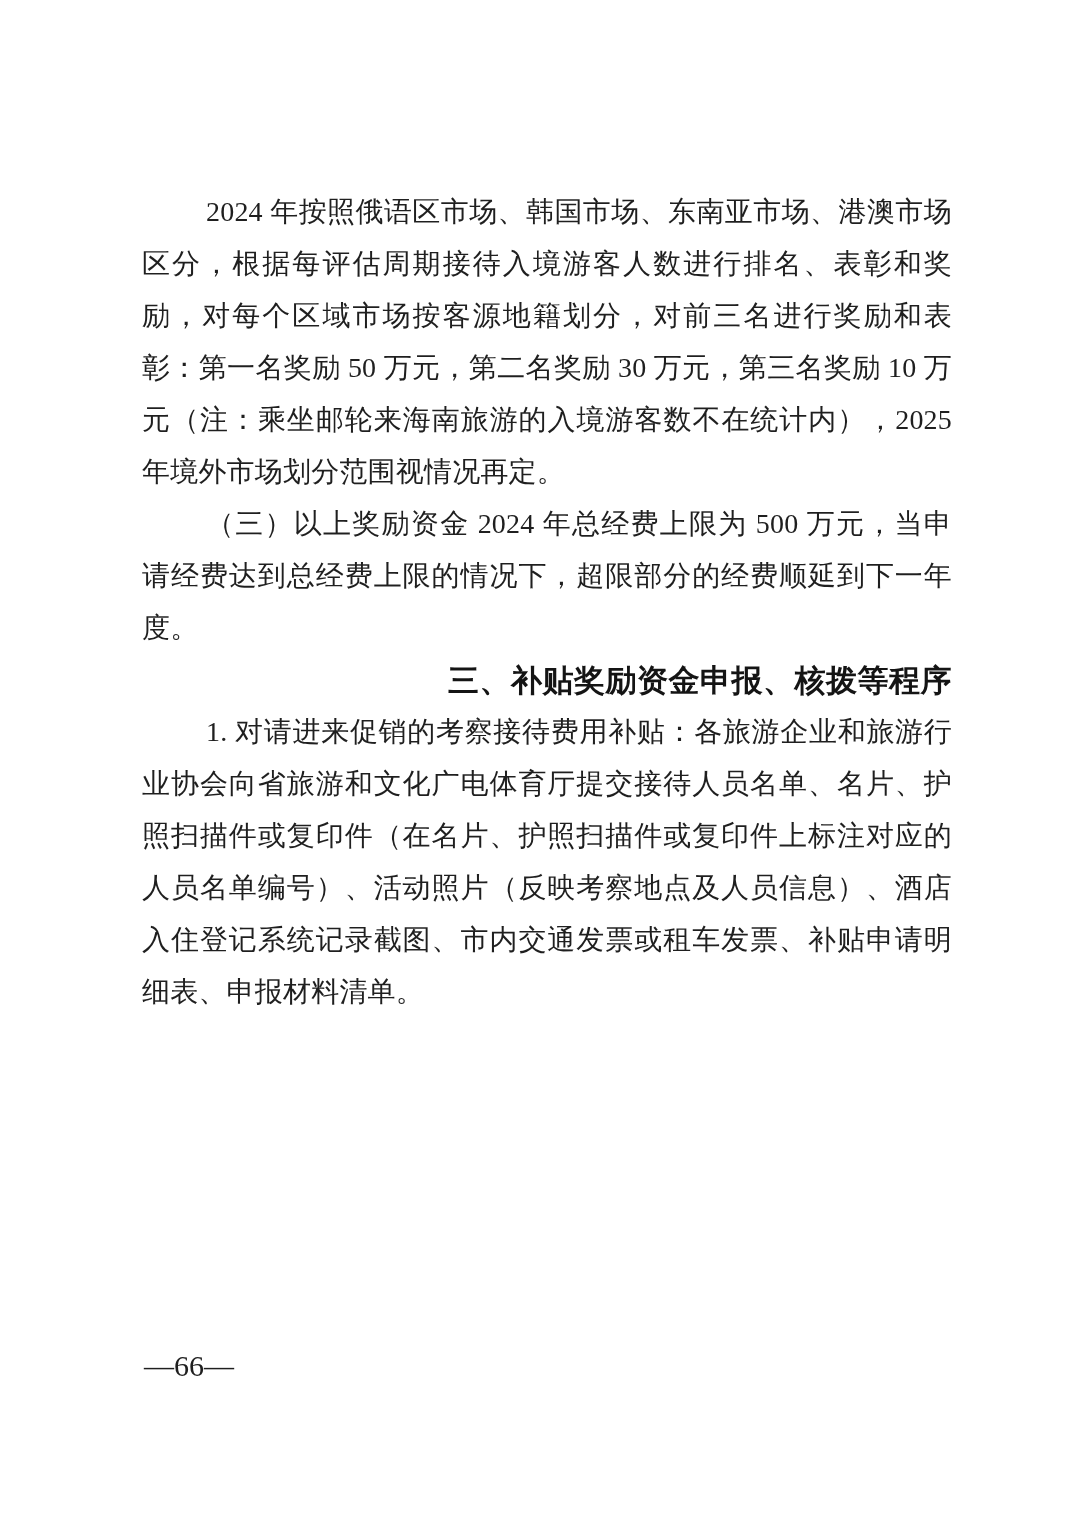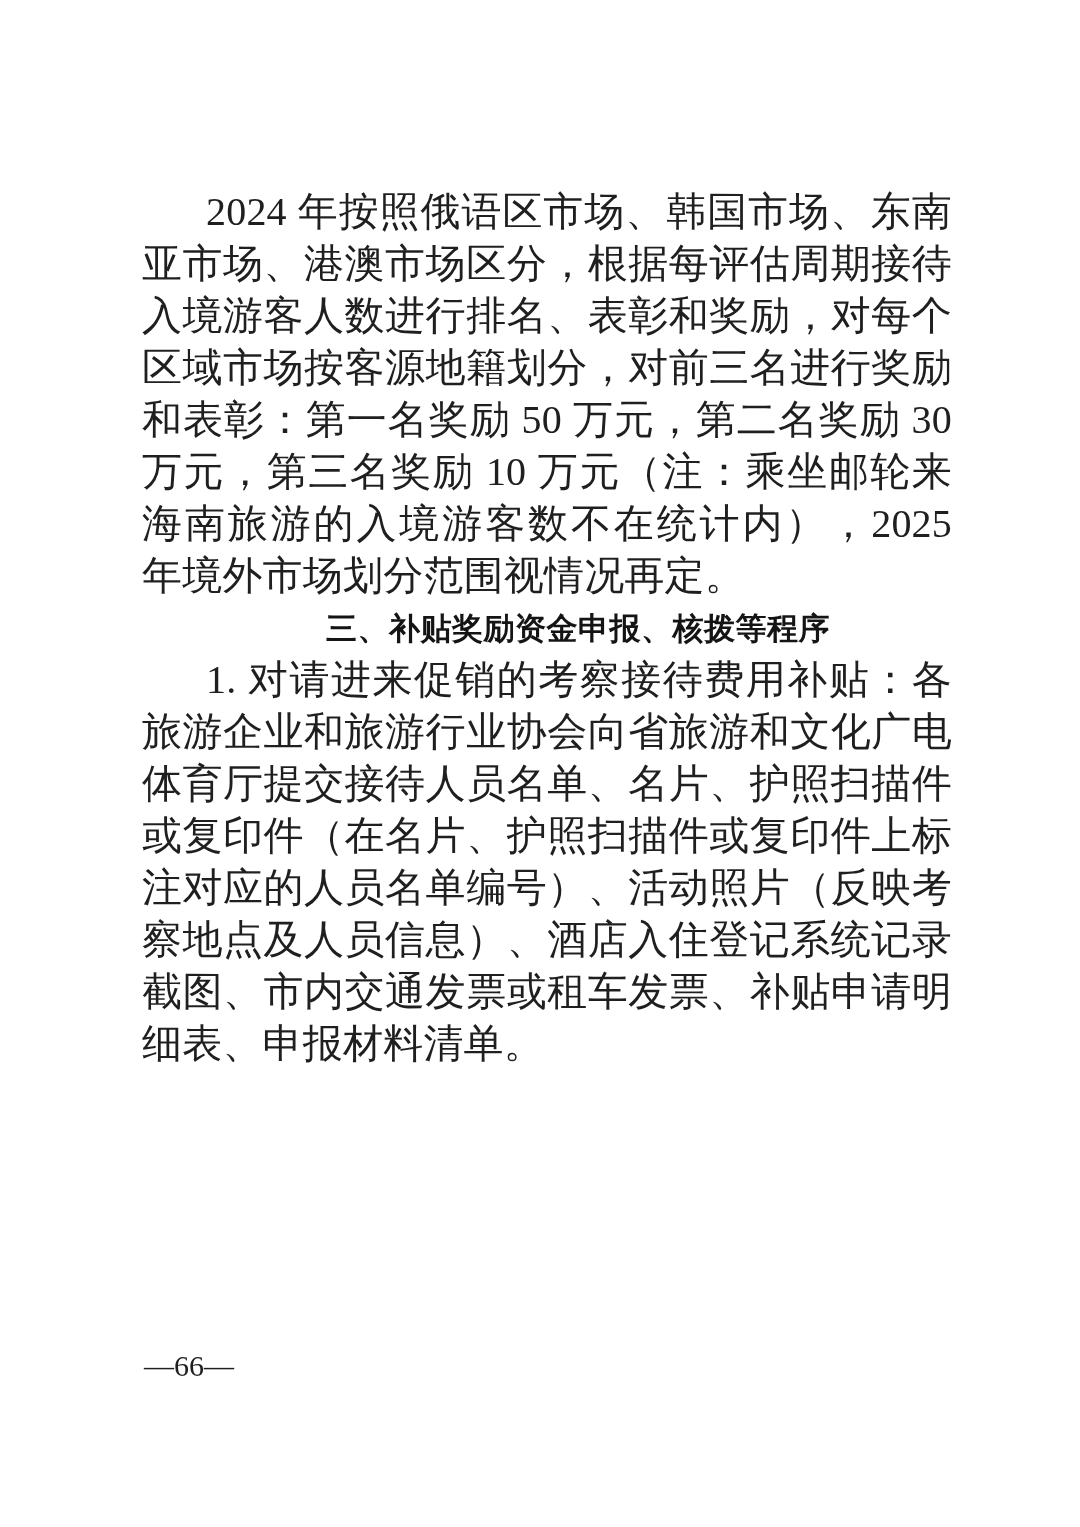--- a/index.html
+++ b/index.html
@@ -18,21 +18,21 @@
     color: #1c1c1c;
   }
   .content {
     position: absolute;
     left: 142px;
     top: 186px;
     width: 810px;
   }
   
   .para {
-    font-size: 40px;
+    font-size: 28px;
     line-height: 52px;
     text-align: justify;
     text-justify: inter-character;
     text-indent: 64px;
     margin: 0 0 0 0;
     letter-spacing: 0.2px;
     color: #1f1f1f;
     word-break: break-all;
     font-weight: 400;
   }
@@ -40,21 +40,21 @@
   
   .heading {
     font-family: "DejaVu Sans", "Liberation Sans", sans-serif;
     font-size: 31px;
     line-height: 52px;
     font-weight: 700;
     text-indent: 62px;
     margin: 0;
     letter-spacing: 0.5px;
     color: #141414;
-    text-align: center;
+    text-align: right;
   }
 
   .footer {
     position: absolute;
     left: 144px;
     top: 1348px;
     font-size: 30px;
     line-height: 36px;
     letter-spacing: 0px;
     color: #1f1f1f;
@@ -63,20 +63,21 @@
   }
 </style>
 </head>
 <body>
 
 <div class="page">
   <div class="content">
 
     <p class="para">2024 年按照俄语区市场、韩国市场、东南亚市场、港澳市场区分，根据每评估周期接待入境游客人数进行排名、表彰和奖励，对每个区域市场按客源地籍划分，对前三名进行奖励和表彰：第一名奖励 50 万元，第二名奖励 30 万元，第三名奖励 10 万元（注：乘坐邮轮来海南旅游的入境游客数不在统计内），2025 年境外市场划分范围视情况再定。</p>
 
+    <p class="para">（三）以上奖励资金 2024 年总经费上限为 500 万元，当申请经费达到总经费上限的情况下，超限部分的经费顺延到下一年度。</p>
 
     <h2 class="heading">三、补贴奖励资金申报、核拨等程序</h2>
 
 
 
     <p class="para">1. 对请进来促销的考察接待费用补贴：各旅游企业和旅游行业协会向省旅游和文化广电体育厅提交接待人员名单、名片、护照扫描件或复印件（在名片、护照扫描件或复印件上标注对应的人员名单编号）、活动照片（反映考察地点及人员信息）、酒店入住登记系统记录截图、市内交通发票或租车发票、补贴申请明细表、申报材料清单。</p>
 
   </div>
 
   <div class="footer">—66—</div>

